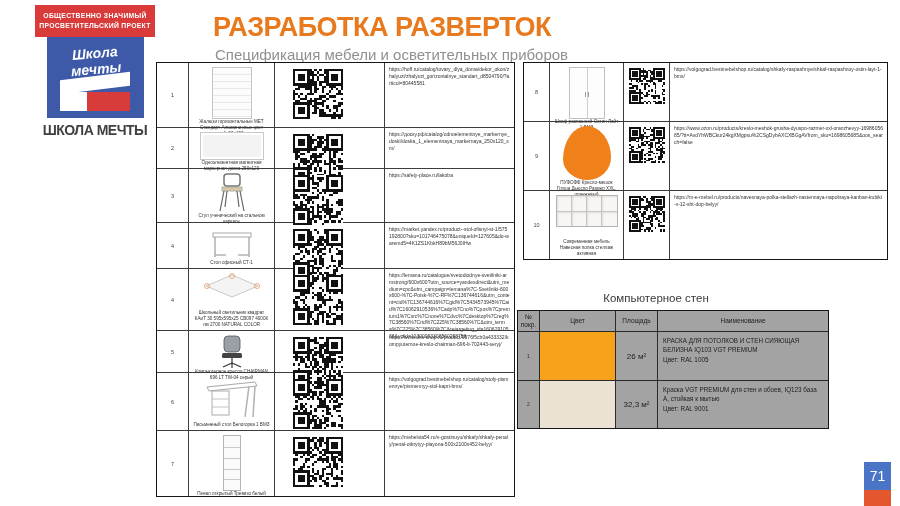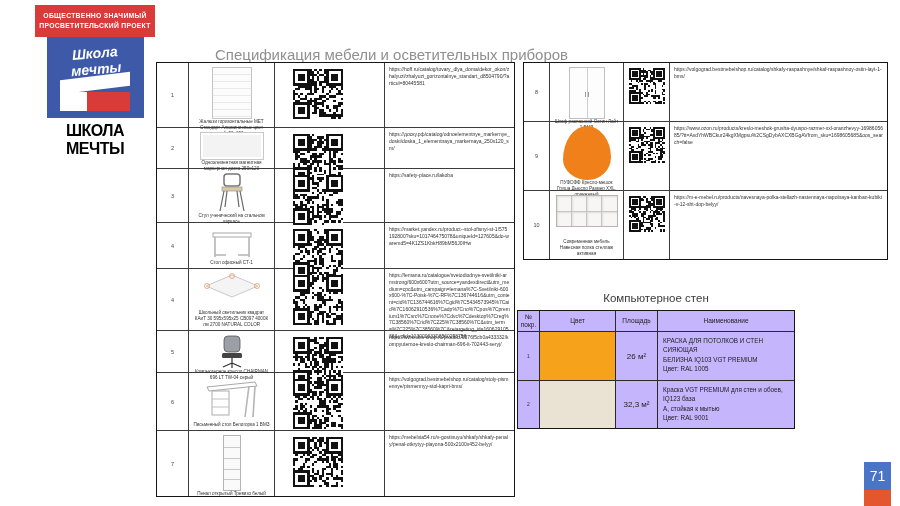--- a/index.html
+++ b/index.html
@@ -10,22 +10,22 @@
   .banner{position:absolute;left:35px;top:5px;width:120px;height:32px;background:#D93B3B;
           color:#fff;font-size:6.8px;font-weight:bold;letter-spacing:.3px;text-align:center;
           display:flex;flex-direction:column;justify-content:center;line-height:1.5;}
   .logo-box{position:absolute;left:47px;top:37px;width:97px;height:81px;background:#3D59A8;}
   .script{position:absolute;left:0;top:8px;width:100%;text-align:center;color:#fff;
           font-style:italic;font-weight:bold;font-size:14px;line-height:1.15;transform:rotate(-5deg);}
   .house{position:absolute;left:13px;bottom:7px;width:70px;height:37px;}
   .roof{position:absolute;left:0;top:2px;width:70px;height:14px;background:#fff;transform:skewY(-7deg);}
   .front{position:absolute;left:0;bottom:0;width:27px;height:19px;background:#fff;}
   .side{position:absolute;left:27px;bottom:0;width:43px;height:19px;background:#D93B3B;}
-  .org{position:absolute;left:35px;top:122px;width:120px;text-align:center;color:#000000;
-       font-size:16px;font-weight:bold;letter-spacing:-.5px;}
+  .org{position:absolute;left:35px;top:122px;width:120px;text-align:center;color:#404040;
+       font-size:14px;font-weight:bold;letter-spacing:-.5px;}
   .tagline{position:absolute;left:30px;top:146px;width:130px;text-align:center;
            font-size:10px;font-weight:bold;color:#D93B3B;line-height:1.35;}
   .tagline .fl{color:#3D59A8;}
 
   
   .title{position:absolute;left:213px;top:12px;font-size:27px;font-weight:bold;color:#E8791D;
          letter-spacing:-.5px;}
   .subtitle{position:absolute;left:215px;top:46px;font-size:15px;color:#909090;}
 
   
@@ -66,22 +66,22 @@
       box-shadow:3px 0 0 #9a9a9a;}
   .pic-beanbag{width:48px;height:54px;background:#F08019;
       border-radius:50% 50% 48% 52%/62% 58% 42% 38%;}
   .pic-cubes{width:60px;height:30px;display:grid;grid-template-columns:repeat(4,1fr);
       grid-template-rows:repeat(2,1fr);gap:1px;background:#c9c4c0;border:1px solid #b9b4b0;}
   .pic-cubes i{background:#f7f6f5;box-shadow:inset 1px 1px 2px #ddd;}
 
   
   .walls-title{position:absolute;left:517px;top:292px;width:278px;text-align:center;
       font-size:11.5px;color:#3a3a3a;}
-  .wtable{position:absolute;left:517px;top:310px;width:278px;border:1.5px solid #161616;
-      box-sizing:border-box;background:#c4b5fd;}
+  .wtable{position:absolute;left:517px;top:310px;width:312px;border:1.5px solid #161616;
+      box-sizing:border-box;background:#a3a3a3;}
   .wrow{display:flex;border-bottom:1px solid #2a2a2a;}
   .wrow:last-child{border-bottom:none;}
   .wc{border-right:1px solid #2a2a2a;box-sizing:border-box;}
   .wc:last-child{border-right:none;}
   .wc.n{width:22px;display:flex;align-items:center;justify-content:center;font-size:5px;color:#333;
         text-align:center;line-height:1.3;}
   .wc.sw{width:76px;padding:0;}
   .wc.sw .swatch{width:100%;height:100%;}
   .wc.ar{width:42px;display:flex;align-items:center;justify-content:center;font-size:8px;color:#222;}
   .wc.nm{flex:1;font-size:6.3px;color:#222;line-height:1.5;padding:4px 5px;white-space:pre-line;}
@@ -112,20 +112,21 @@
       <span>мечты</span>
     </div>
     <div class="house">
       <div class="roof"></div>
       <div class="front"></div>
       <div class="side"></div>
     </div>
   </div>
   <div class="org">ШКОЛА МЕЧТЫ</div>
 
+  <div class="title">РАЗРАБОТКА РАЗВЕРТОК</div>
   <div class="subtitle">Спецификация мебели и осветительных приборов</div>
 
   <div class="ftable lt">
 
     <div class="frow" style="height:65px">
       <div class="fc num">1</div>
       <div class="fc item">
         <div class="pic pic-blinds"></div>
         <div class="cap">Жалюзи горизонтальные МЕТ Стандарт Алюминиевые цвет серый, 50х150 см</div>
       </div>

